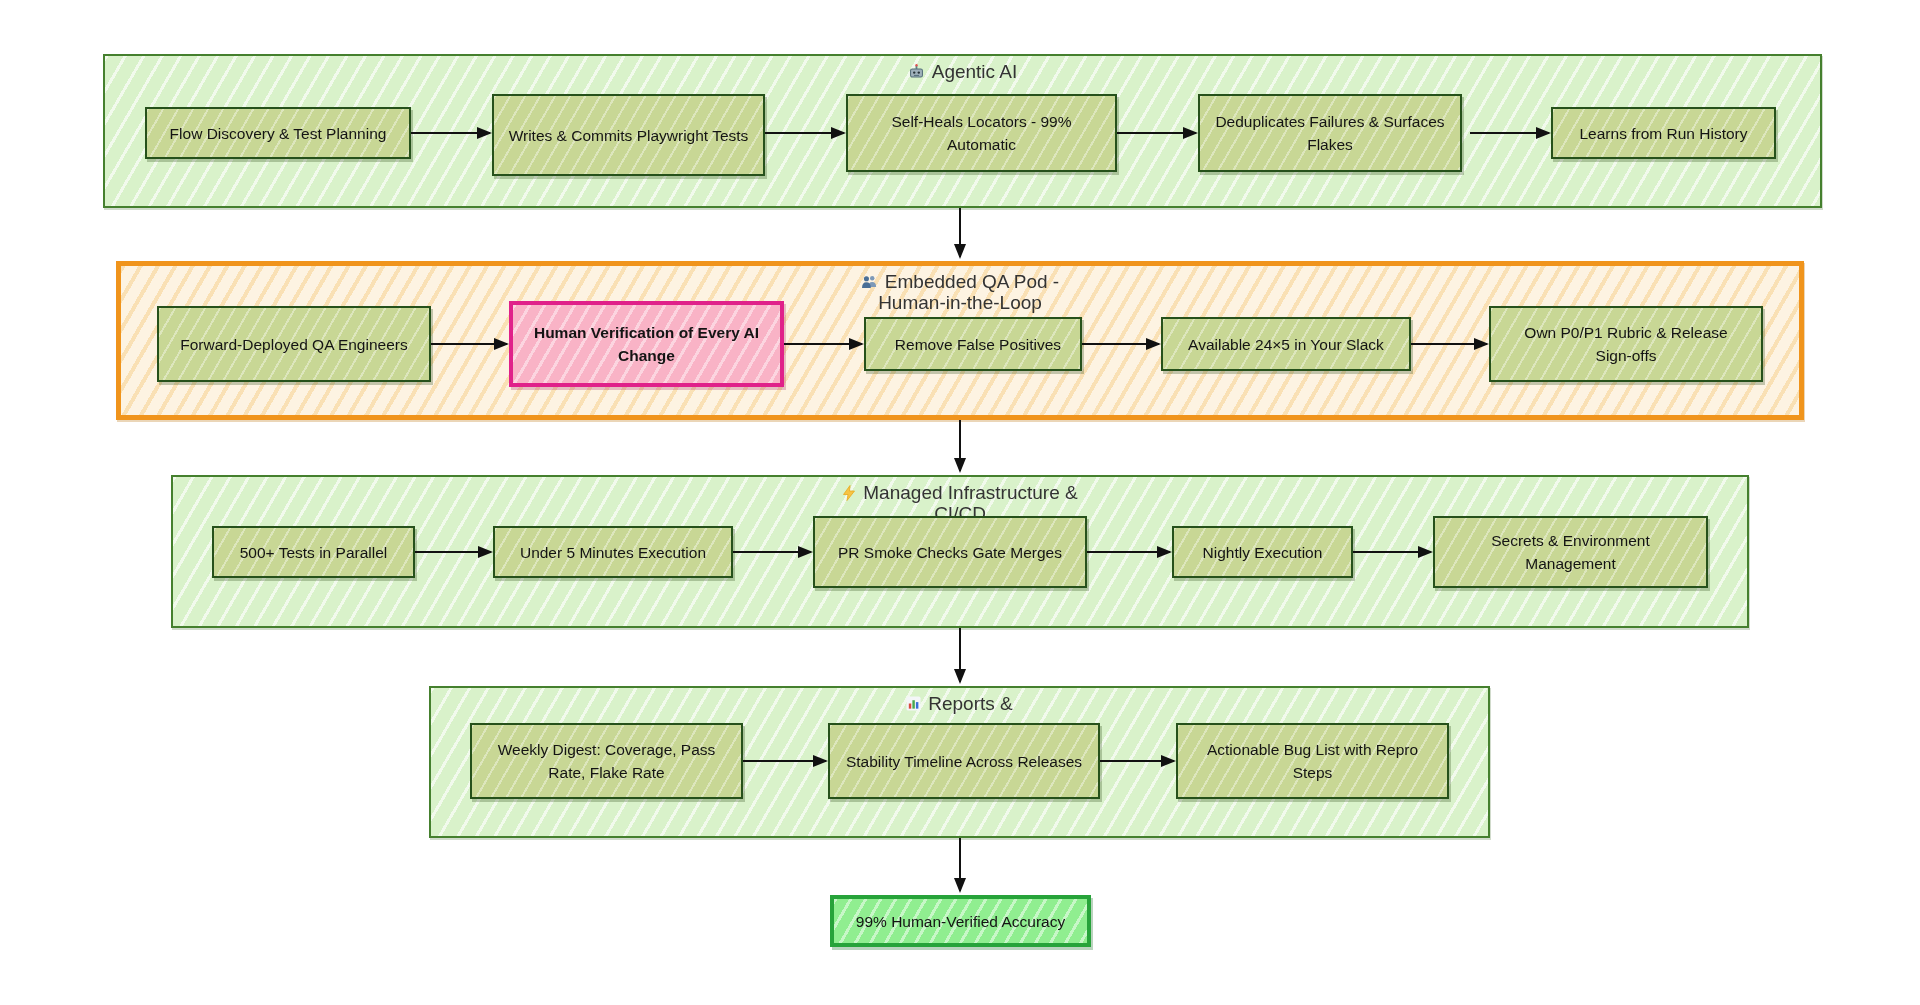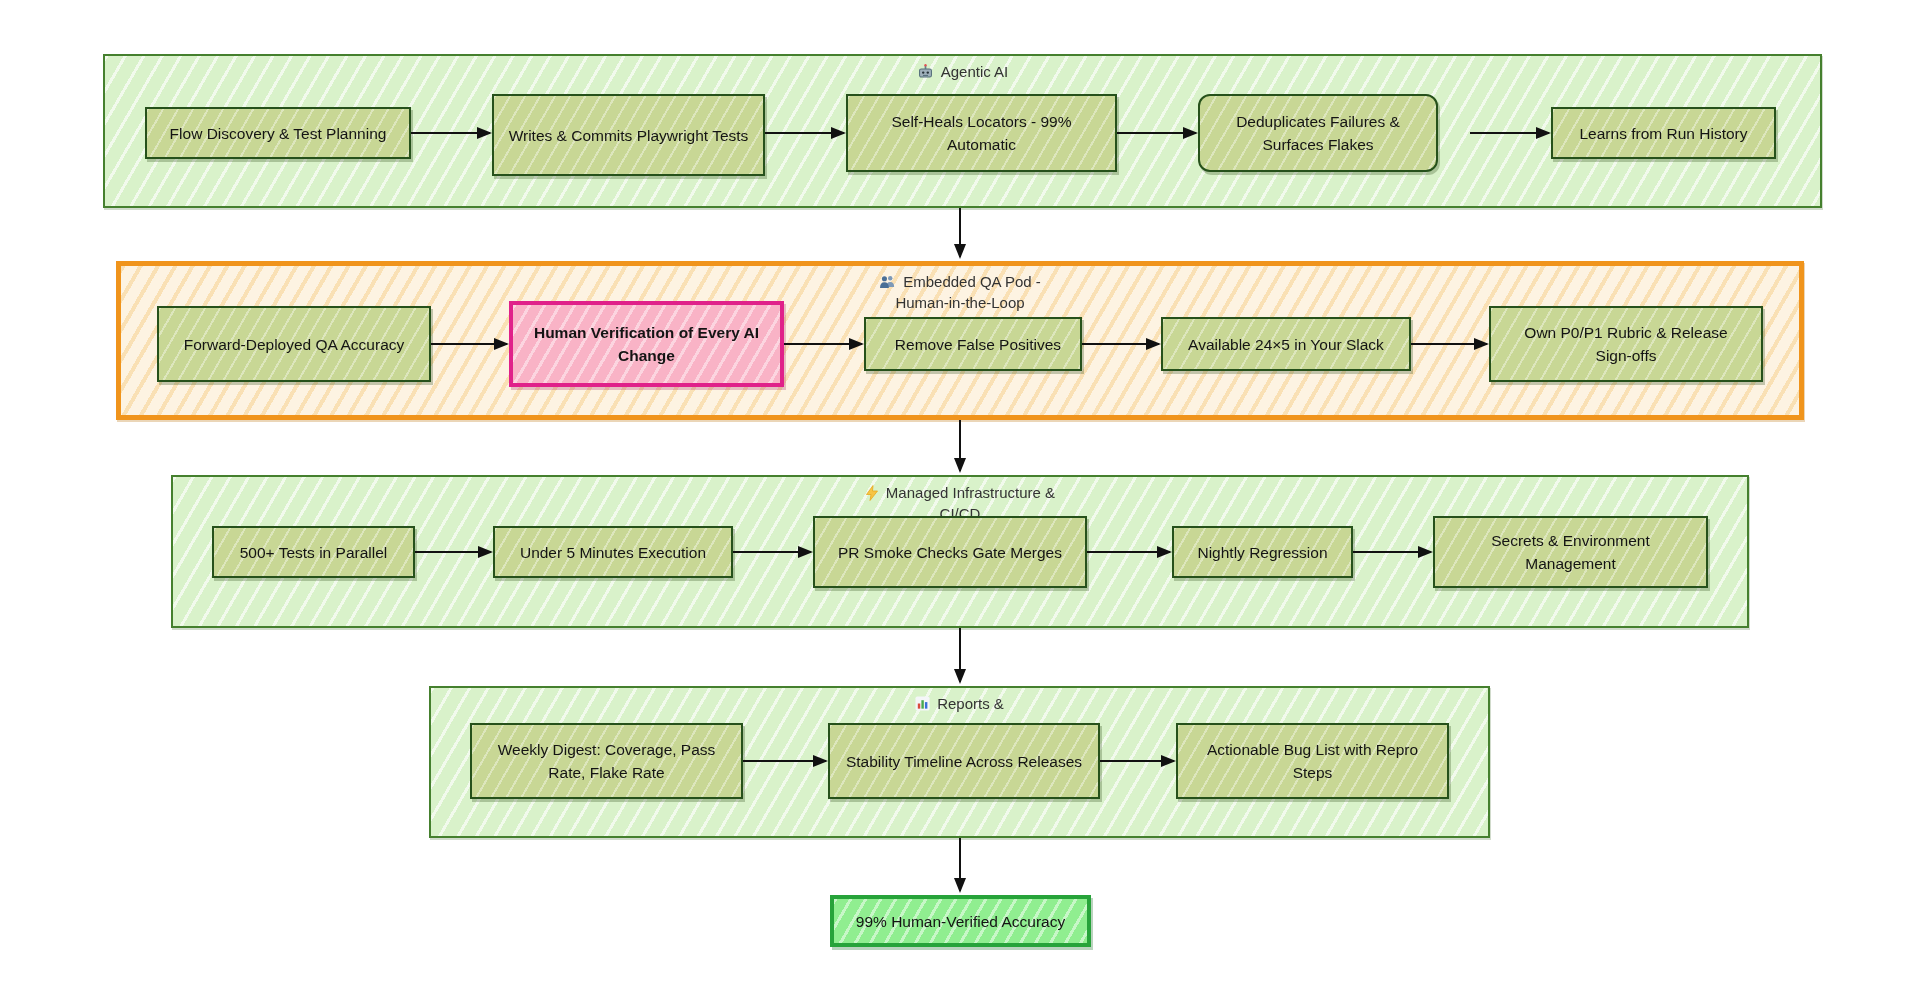--- a/index.html
+++ b/index.html
@@ -16,21 +16,21 @@
   }
   .group-orange{
     border:5px solid #f0941c;
     background-color:#fdf3e2;
     background-image:repeating-linear-gradient(120deg,rgba(244,196,112,0.40) 0 4px,rgba(255,255,255,0) 4px 15px);
     box-shadow:1px 2px 0 rgba(190,120,20,.3);
   }
   .gtitle{
     position:absolute;left:0;right:0;top:5px;
     display:flex;flex-direction:column;align-items:center;
-    color:#333333;font-size:15px;line-height:21px;z-index:1;
+    color:#333333;font-size:19px;line-height:21px;z-index:1;
   }
   .gtitle .trow{display:flex;align-items:center;gap:7px;}
   .gtitle svg{display:block;}
 
   
   .node{
     position:absolute;box-sizing:border-box;z-index:2;
     display:flex;align-items:center;justify-content:center;text-align:center;
     padding:4px 14px;
     background-color:#c8d795;
@@ -73,42 +73,42 @@
               <circle cx="12.7" cy="11.3" r="1.4" fill="#263238"></circle>
               <rect x="7" y="14" width="6" height="1.2" fill="#546e7a"></rect>
             </svg>
         </span>
         <span>Agentic AI</span>
       </div>
     </div>
     <div class="node" style="left:40px;top:51px;width:266px;height:52px;">Flow Discovery &amp; Test Planning</div>
     <div class="node" style="left:387px;top:38px;width:273px;height:82px;">Writes &amp; Commits Playwright Tests</div>
     <div class="node" style="left:741px;top:38px;width:271px;height:78px;">Self-Heals Locators - 99% Automatic</div>
-    <div class="node" style="left:1093px;top:38px;width:240px;height:78px;border-radius:12px;">Deduplicates Failures &amp; Surfaces Flakes</div>
+    <div class="node" style="left:1093px;top:38px;width:264px;height:78px;">Deduplicates Failures &amp; Surfaces Flakes</div>
     <div class="node" style="left:1446px;top:51px;width:225px;height:52px;">Learns from Run History</div>
   </div>
 
   <div class="group group-orange" style="left:116px;top:261px;width:1688px;height:159px;">
     <div class="gtitle">
       <div class="trow">
         <span>
           <svg width="17" height="15" viewBox="0 0 20 17">
               <circle cx="13.2" cy="4.6" r="2.6" fill="#7d99b8"></circle>
               <path d="M8.6 15 q0-6 4.6-6 q4.6 0 4.6 6 z" fill="#7d99b8"></path>
               <circle cx="6.4" cy="5.2" r="3" fill="#4a6f96"></circle>
               <path d="M1.2 16 q0-6.6 5.2-6.6 q5.2 0 5.2 6.6 z" fill="#4a6f96"></path>
             </svg>
         </span>
         <span>Embedded QA Pod -</span>
       </div>
       <div class="trow">
         <span>Human-in-the-Loop</span>
       </div>
     </div>
-    <div class="node" style="left:36px;top:40px;width:274px;height:76px;">Forward-Deployed QA Accuracy</div>
+    <div class="node" style="left:36px;top:40px;width:274px;height:76px;">Forward-Deployed QA Engineers</div>
     <div class="node node-pink" style="left:388px;top:35px;width:275px;height:86px;">Human Verification of Every AI Change</div>
     <div class="node" style="left:743px;top:51px;width:218px;height:54px;padding-left:24px;">Remove False Positives</div>
     <div class="node" style="left:1040px;top:51px;width:250px;height:54px;">Available 24×5 in Your Slack</div>
     <div class="node" style="left:1368px;top:40px;width:274px;height:76px;">Own P0/P1 Rubric &amp; Release Sign-offs</div>
   </div>
 
   <div class="group group-green" style="left:171px;top:475px;width:1578px;height:153px;">
     <div class="gtitle">
       <div class="trow">
         <span>
@@ -118,21 +118,21 @@
         </span>
         <span>Managed Infrastructure &amp;</span>
       </div>
       <div class="trow">
         <span>CI/CD</span>
       </div>
     </div>
     <div class="node" style="left:39px;top:49px;width:203px;height:52px;">500+ Tests in Parallel</div>
     <div class="node" style="left:320px;top:49px;width:240px;height:52px;">Under 5 Minutes Execution</div>
     <div class="node" style="left:640px;top:39px;width:274px;height:72px;">PR Smoke Checks Gate Merges</div>
-    <div class="node" style="left:999px;top:49px;width:181px;height:52px;">Nightly Regression</div>
+    <div class="node" style="left:999px;top:49px;width:181px;height:52px;">Nightly Execution</div>
     <div class="node" style="left:1260px;top:39px;width:275px;height:72px;">Secrets &amp; Environment Management</div>
   </div>
 
   <div class="group group-green" style="left:429px;top:686px;width:1061px;height:152px;">
     <div class="gtitle">
       <div class="trow">
         <span>
           <svg width="15" height="15" viewBox="0 0 16 16">
               <rect x="0.5" y="0.5" width="15" height="15" rx="2" fill="#f4f6f8"></rect>
               <rect x="3" y="8" width="2.6" height="5.5" fill="#d94a3d"></rect>

